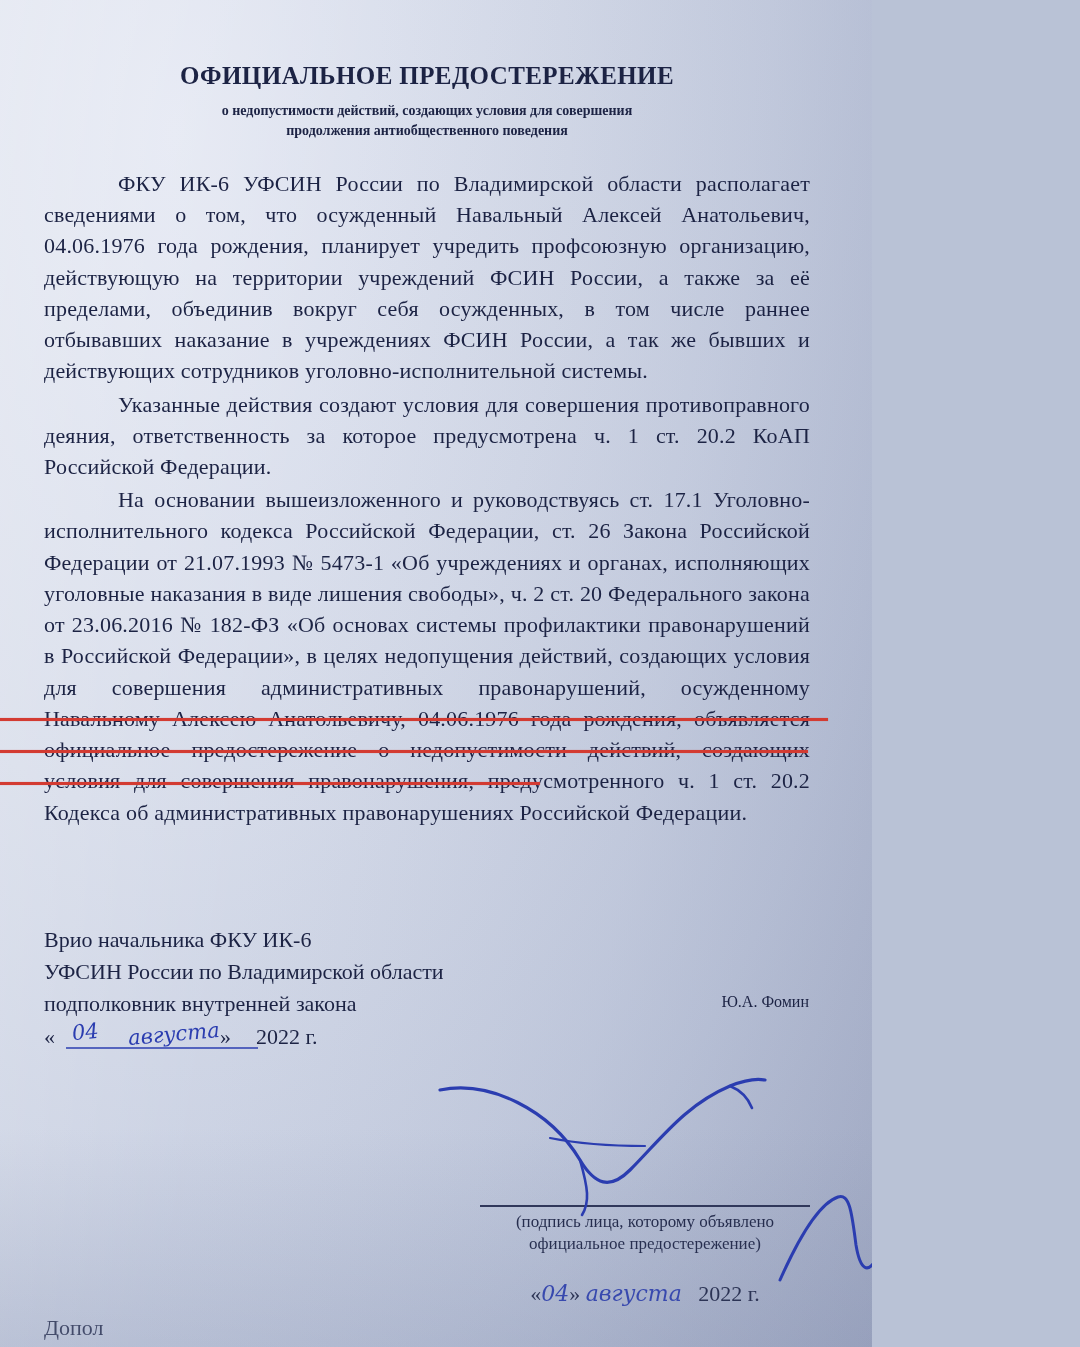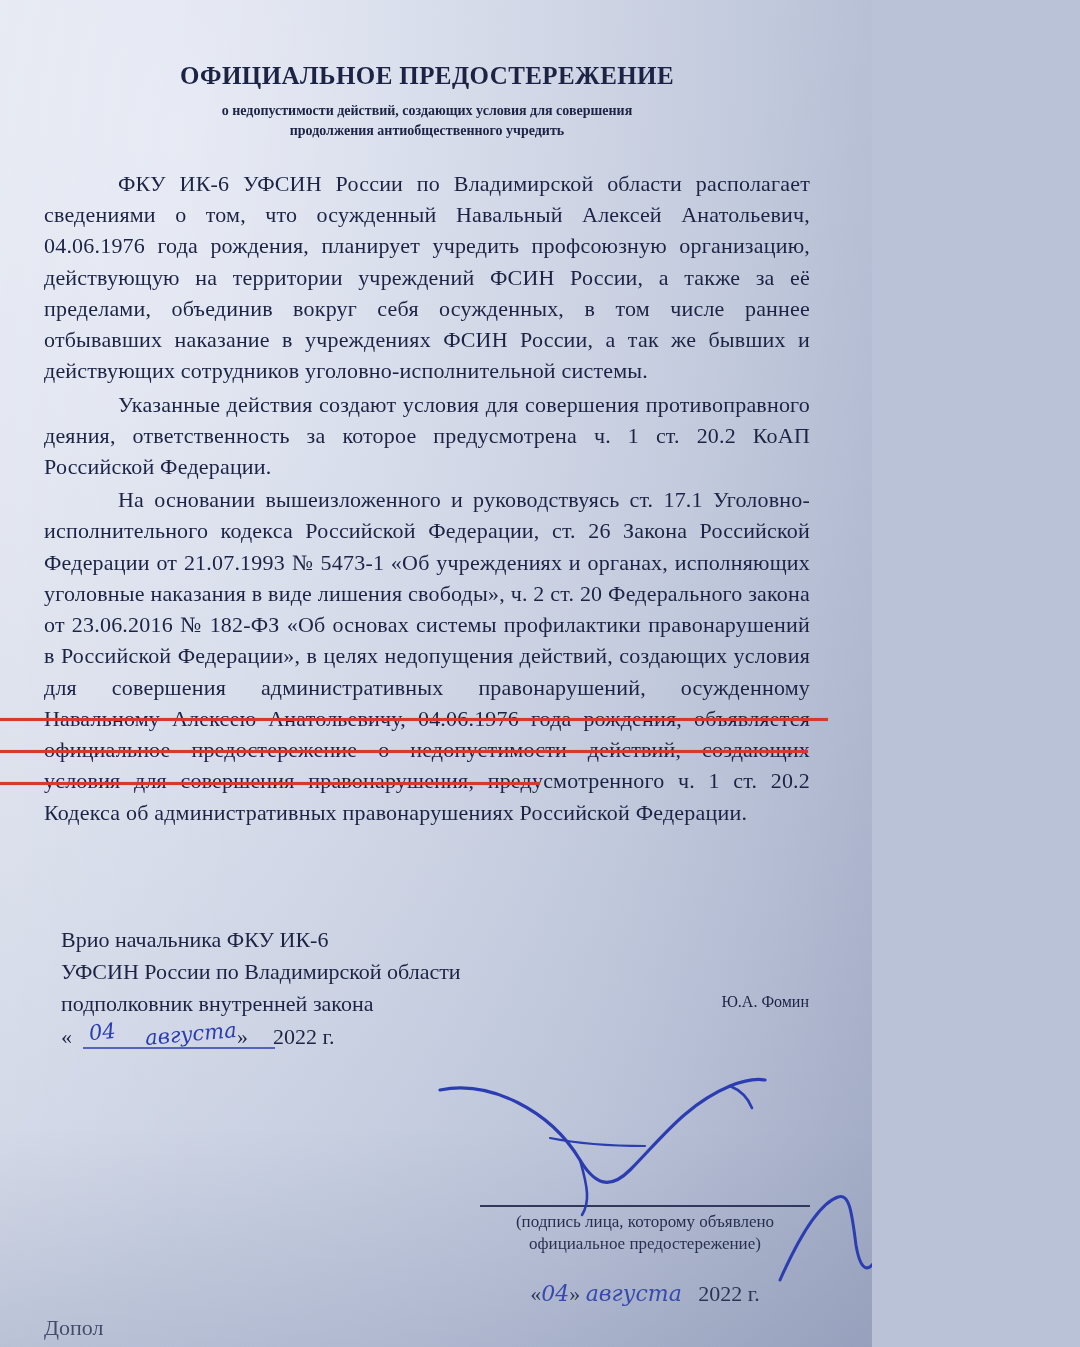--- a/index.html
+++ b/index.html
@@ -78,21 +78,20 @@
     right: -18px;
     z-index: 5;
     box-shadow: 0 0 1px rgba(200,40,30,0.6);
   }
 
   .sign-block {
     margin-top: 96px;
     position: relative;
     font-size: 22px;
     line-height: 1.45;
-    margin-left: 17px;
   }
   .sign-block .line { white-space: nowrap; }
   .sign-name {
     position: absolute;
     right: 1px;
     top: 66px;
     font-size: 16px;
     white-space: nowrap;
   }
   .date-line {
@@ -179,21 +178,21 @@
 </head>
 <body>
 
 <div class="page">
   <div class="content">
 
     <h1 class="title">ОФИЦИАЛЬНОЕ ПРЕДОСТЕРЕЖЕНИЕ</h1>
 
     <div class="subtitle">
       <div>о недопустимости действий, создающих условия для совершения</div>
-      <div>продолжения антиобщественного учредить</div>
+      <div>продолжения антиобщественного поведения</div>
     </div>
 
     <p class="body">ФКУ ИК-6 УФСИН России по Владимирской области располагает сведениями о том, что осужденный Навальный Алексей Анатольевич, 04.06.1976 года рождения, планирует учредить профсоюзную организацию, действующую на территории учреждений ФСИН России, а также за её пределами, объединив вокруг себя осужденных, в том числе раннее отбывавших наказание в учреждениях ФСИН России, а так же бывших и действующих сотрудников уголовно-исполнительной системы.</p>
     <p class="body">Указанные действия создают условия для совершения противоправного деяния, ответственность за которое предусмотрена ч. 1 ст. 20.2 КоАП Российской Федерации.</p>
 
     <div class="underlined-block">
       <p class="body"><span>На основании вышеизложенного и руководствуясь ст. 17.1 Уголовно-исполнительного кодекса Российской Федерации, ст. 26 Закона Российской Федерации от 21.07.1993 № 5473-1 «Об учреждениях и органах, исполняющих уголовные наказания в виде лишения свободы», ч. 2 ст. 20 Федерального закона от 23.06.2016 № 182-ФЗ «Об основах системы профилактики правонарушений в Российской Федерации», в целях недопущения действий, создающих условия для совершения административных правонарушений, </span><span>осужденному Навальному Алексею Анатольевичу, 04.06.1976 года рождения, объявляется официальное предостережение о недопустимости действий, создающих условия для совершения правонарушения, </span><span>предусмотренного ч. 1 ст. 20.2 Кодекса об административных правонарушениях Российской Федерации.</span></p>
       <div class="ul-line" style="top:234px;"></div>
       <div class="ul-line" style="top:266px; right:2px;"></div>
       <div class="ul-line" style="top:298px; right:270px;"></div>

